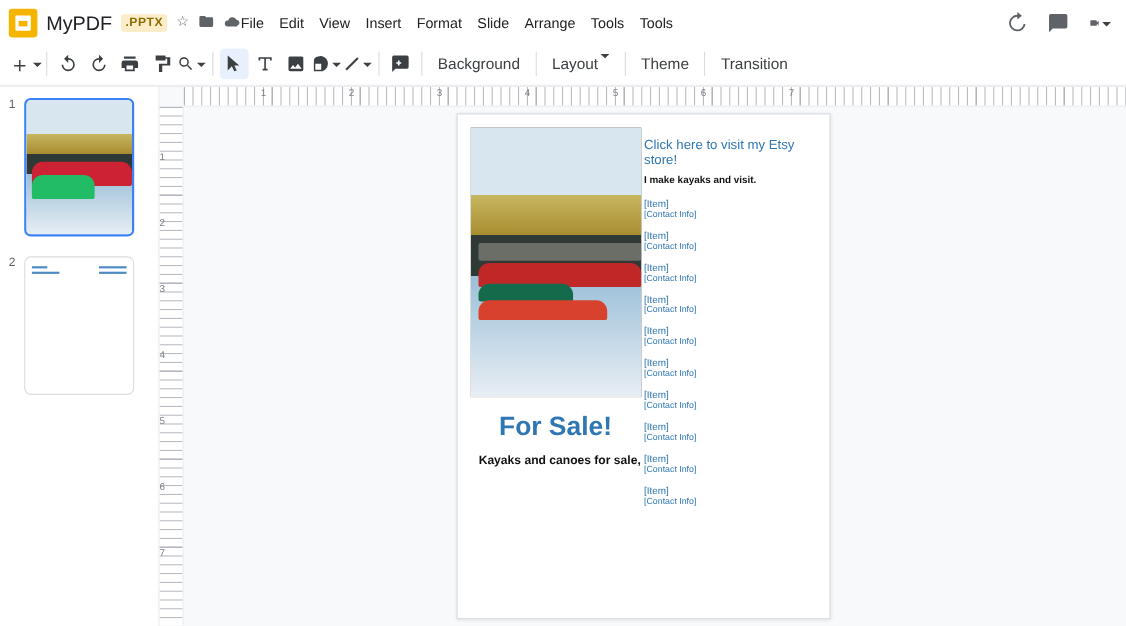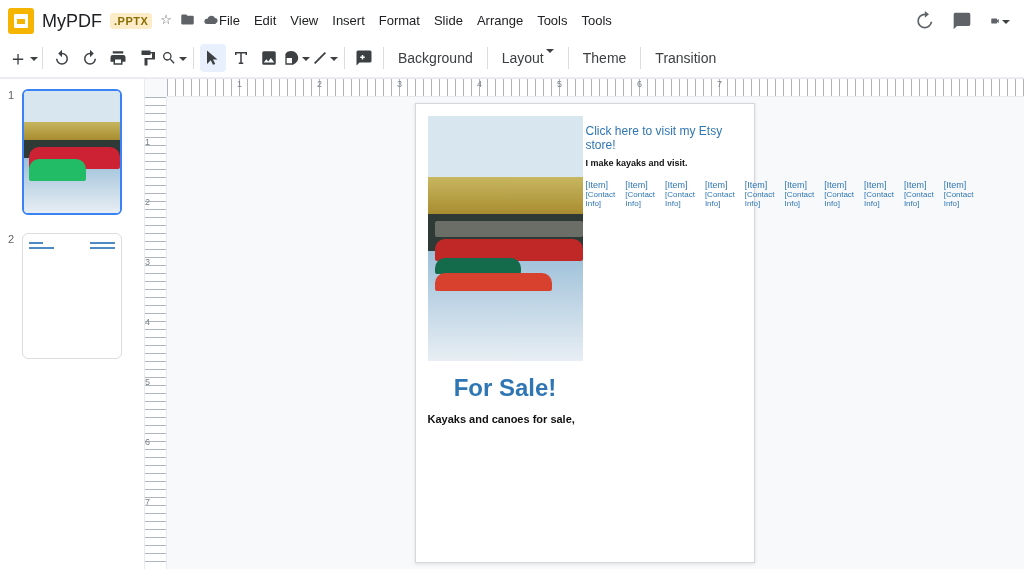--- a/index.html
+++ b/index.html
@@ -52,26 +52,26 @@
              background-size:6px 8px, 16px 80px; }
   .ruler-h .rn, .ruler-v .rn { position:absolute; font-size:9px; color:#7d8187; }
   .page-wrap { margin:24px 0 20px 0; }
   .page { width:340px; height:460px; background:#fff; border:1px solid #d4d8dd; box-shadow:0 1px 3px rgba(60,64,67,.15); position:relative; font-family:'Trebuchet MS','Segoe UI',sans-serif; color:#111;}
   .page .photo { position:absolute; left:12px; top:12px; width:155px; height:245px; background:#555; overflow:hidden;}
   .sky { position:absolute; inset:0; background:linear-gradient(#d8e6f0 0%, #d8e6f0 25%, #c7b760 25%, #a98c30 40%, #2f3a36 40%, #2f3a36 55%, #9bbfd8 55%, #e8eef4 100%); }
   .boat { position:absolute; left:5%; right:0; height:22px; border-radius:10px 10px 2px 2px; }
   .page .col-r { position:absolute; left:170px; top:20px; right:16px; }
   .linkhdr { color:#2f76b4; font-weight:400; font-size:12px; }
   .sub { font-size:9px; font-weight:700; margin-top:6px; }
-  .items { margin-top:12px; display:flex; flex-direction:row; gap:10px; }
+  .items { margin-top:12px; display:flex; flex-direction:column; gap:10px; }
   .it .l1 { color:#2f76b4; font-size:9px; }
   .it .l2 { color:#2f76b4; font-size:8px; }
   .page .lower { position:absolute; left:12px; top:270px; width:155px; }
   .fs { color:#2f76b4; font-weight:700; font-size:24px;text-align:center; }
-  .desc { font-size:11px; font-weight:700; margin-top:10px; line-height:1.45; }
+  .desc { font-size:11px; font-weight:700; margin-top:10px; line-height:1.45;text-align:right; }
   
   .mini .photo { left:6px; top:6px; width:44px; height:82px; }
   .mini .col-r { left:52px; top:10px; right:6px; font-size:3px;}
   .mini .lower { left:6px; top:90px; width:46px;}
   .mini .fs { font-size:9px; }
   .mini .it { line-height:1.2; }
   .t2-lines { position:absolute; left:6px; top:8px; right:20px; }
   .t2-lines div { height:2px; background:#4f8bc2; margin-bottom:3px; }
 </style>
 </head>

